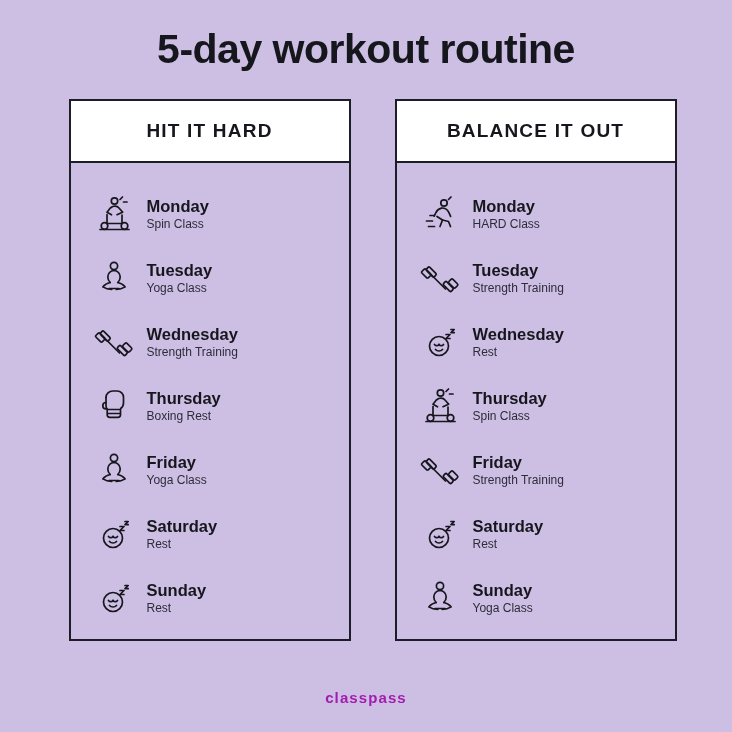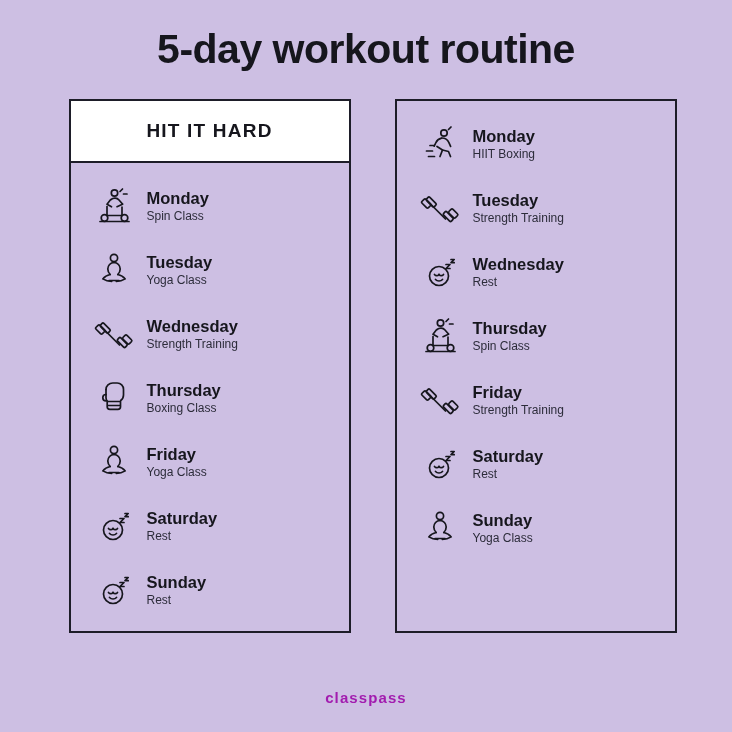--- a/index.html
+++ b/index.html
@@ -49,21 +49,21 @@
     height: 62px;
     display: flex;
     align-items: center;
     justify-content: center;
     font-size: 19px;
     font-weight: bold;
     letter-spacing: 1.2px;
     color: #16161d;
   }
   .card-body {
-    padding: 16px 0 14px 0;
+    padding: 24px 0 14px 0;
     display: flex;
     flex-direction: column;
     gap: 10px;
   }
   .row {
     display: flex;
     align-items: center;
     padding: 0 14px 0 22px;
     min-height: 54px;
     gap: 12px;
@@ -174,21 +174,21 @@
             <svg width="40" height="42" viewBox="0 0 40 42" fill="none" stroke="#16161d" stroke-width="1.7" stroke-linecap="round" stroke-linejoin="round">
               <path d="M12 12.5c0-3.6 3-6.5 6.8-6.5h4.4c3.6 0 6.3 2.8 6.3 6.3v5.6c0 2.4-1 4.2-2.8 5.6"></path>
               <path d="M12 12.5v8.2c0 1.5.5 2.7 1.5 3.6"></path>
               <path d="M12 17.5c-1.8 0-3.2 1.4-3.2 3.2s1.4 3.2 3.2 3.2"></path>
               <path d="M13.2 24.5h13.3v5.2c0 1.5-1.2 2.6-2.6 2.6h-8c-1.5 0-2.7-1.1-2.7-2.6v-5.2z"></path>
               <path d="M14 28.5h12"></path>
             </svg>
           </span>
           <span class="row-text">
             <span class="day">Thursday</span>
-            <span class="activity">Boxing Class</span>
+            <span class="activity">Boxing Rest</span>
           </span>
         </div>
 
         <div class="row">
           <span class="icon">
             <svg width="40" height="42" viewBox="0 0 40 42" fill="none" stroke="#16161d" stroke-width="1.7" stroke-linecap="round" stroke-linejoin="round">
               <circle cx="20" cy="9" r="3.6"></circle>
               <path d="M20 13.5c-3.6 0-6.2 3-6.2 6.6 0 2.2.9 4 2.4 5.4"></path>
               <path d="M20 13.5c3.6 0 6.2 3 6.2 6.6 0 2.2-.9 4-2.4 5.4"></path>
               <path d="M16.2 25.5c-3 .6-5.7 2.2-7.4 4.4 2.6 1.6 5.7 2.4 8.9 2.4"></path>
@@ -233,39 +233,40 @@
           <span class="row-text">
             <span class="day">Sunday</span>
             <span class="activity">Rest</span>
           </span>
         </div>
 
       </div>
     </div>
 
     <div class="card">
+      <div class="card-header">BALANCE IT OUT</div>
       <div class="card-body">
 
         <div class="row">
           <span class="icon">
             <svg width="40" height="42" viewBox="0 0 40 42" fill="none" stroke="#16161d" stroke-width="1.7" stroke-linecap="round" stroke-linejoin="round">
               <circle cx="24" cy="10" r="3.2"></circle>
               <path d="M22 15c3 0 5.6 1.7 6.8 4.4l1.8 4"></path>
               <path d="M21.5 15.2c-2.6.6-4.7 2.4-5.8 4.8l-1.5 3.2"></path>
               <path d="M17 23.5l5.5 3.5-2.5 6.5"></path>
               <path d="M22.5 27l6 1.5 2 5"></path>
               <path d="M8.5 33.5h6"></path>
               <path d="M6.5 28h6"></path>
               <path d="M10 22.5h4"></path>
               <path d="M28.5 6.5l2.5-2.5"></path>
             </svg>
           </span>
           <span class="row-text">
             <span class="day">Monday</span>
-            <span class="activity">HIIT Boxing</span>
+            <span class="activity">HARD Class</span>
           </span>
         </div>
 
         <div class="row">
           <span class="icon">
             <svg width="40" height="42" viewBox="0 0 40 42" fill="none" stroke="#16161d" stroke-width="1.7" stroke-linecap="round" stroke-linejoin="round">
               <path d="M8 14.5l17.5 17.5"></path>
               <rect x="3.5" y="12" width="5.5" height="9" rx="1.4" transform="rotate(-45 6.25 16.5)"></rect>
               <rect x="9" y="9.5" width="4.5" height="11" rx="1.3" transform="rotate(-45 11.25 15)"></rect>
               <rect x="26" y="24" width="4.5" height="11" rx="1.3" transform="rotate(-45 28.25 29.5)"></rect>

